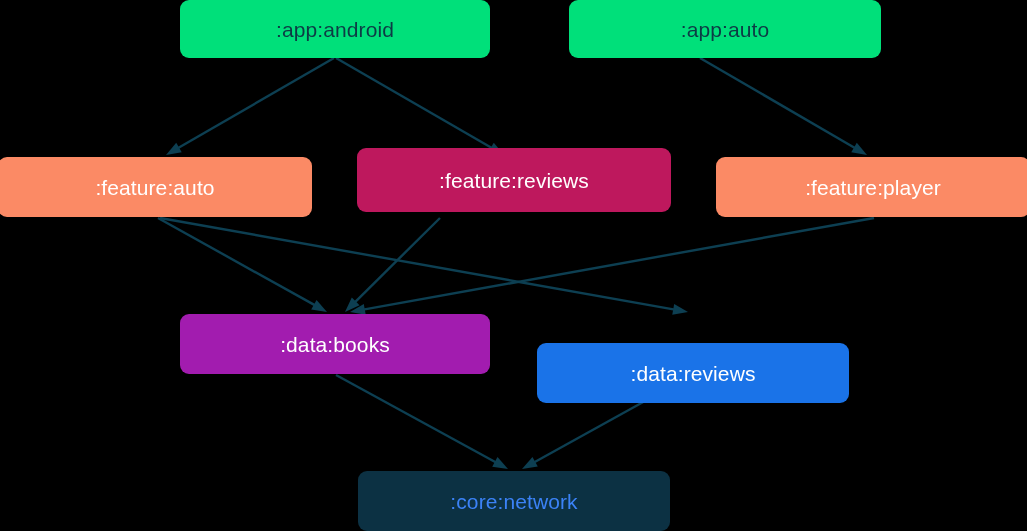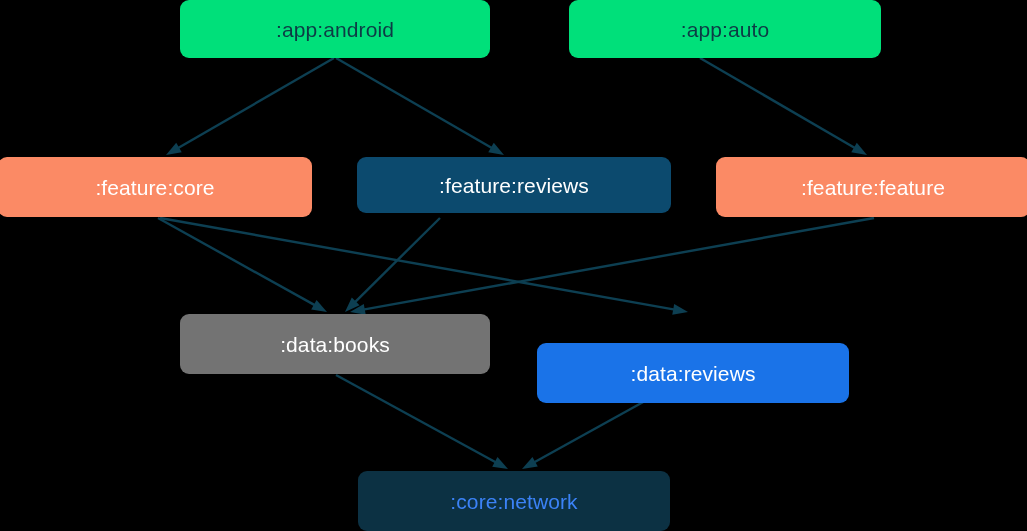--- a/index.html
+++ b/index.html
@@ -92,29 +92,29 @@
     </svg>
 
   <div id="node-layer">
       <div class="graph-node" style="left: 180px; top: 0px; width: 310px; height: 58px; background: rgb(0, 224, 122); color: rgb(13, 59, 69);">
         <span class="node-label">:app:android</span>
       </div>
       <div class="graph-node" style="left: 537px; top: 0px; width: 312px; height: 58px; background: rgb(0, 224, 122); color: rgb(13, 59, 69); margin-left: 32px;">
         <span class="node-label">:app:auto</span>
       </div>
       <div class="graph-node" style="left: -2px; top: 157px; width: 314px; height: 60px; background: rgb(251, 138, 101); color: rgb(255, 255, 255);">
-        <span class="node-label">:feature:core</span>
+        <span class="node-label">:feature:auto</span>
       </div>
-      <div class="graph-node" style="left: 357px; top: 157px; width: 314px; height: 56px; background: #0c4a6e; color: rgb(255, 255, 255);">
+      <div class="graph-node" style="left: 357px; top: 148px; width: 314px; height: 64px; background: #be185d; color: rgb(255, 255, 255);">
         <span class="node-label">:feature:reviews</span>
       </div>
       <div class="graph-node" style="left: 716px; top: 157px; width: 314px; height: 60px; background: rgb(251, 138, 101); color: rgb(255, 255, 255);">
-        <span class="node-label">:feature:feature</span>
+        <span class="node-label">:feature:player</span>
       </div>
-      <div class="graph-node" style="left: 180px; top: 314px; width: 310px; height: 60px; background: #737373; color: rgb(255, 255, 255);">
+      <div class="graph-node" style="left: 180px; top: 314px; width: 310px; height: 60px; background: #a21caf; color: rgb(255, 255, 255);">
         <span class="node-label">:data:books</span>
       </div>
       <div class="graph-node" style="left: 537px; top: 314px; width: 312px; height: 60px; background: rgb(26, 115, 232); color: rgb(255, 255, 255); margin-top: 29px;">
         <span class="node-label">:data:reviews</span>
       </div>
       <div class="graph-node" style="left: 358px; top: 471px; width: 312px; height: 60px; background: rgb(12, 49, 67); color: #3b82f6;">
         <span class="node-label">:core:network</span>
       </div>
     </div>
 

